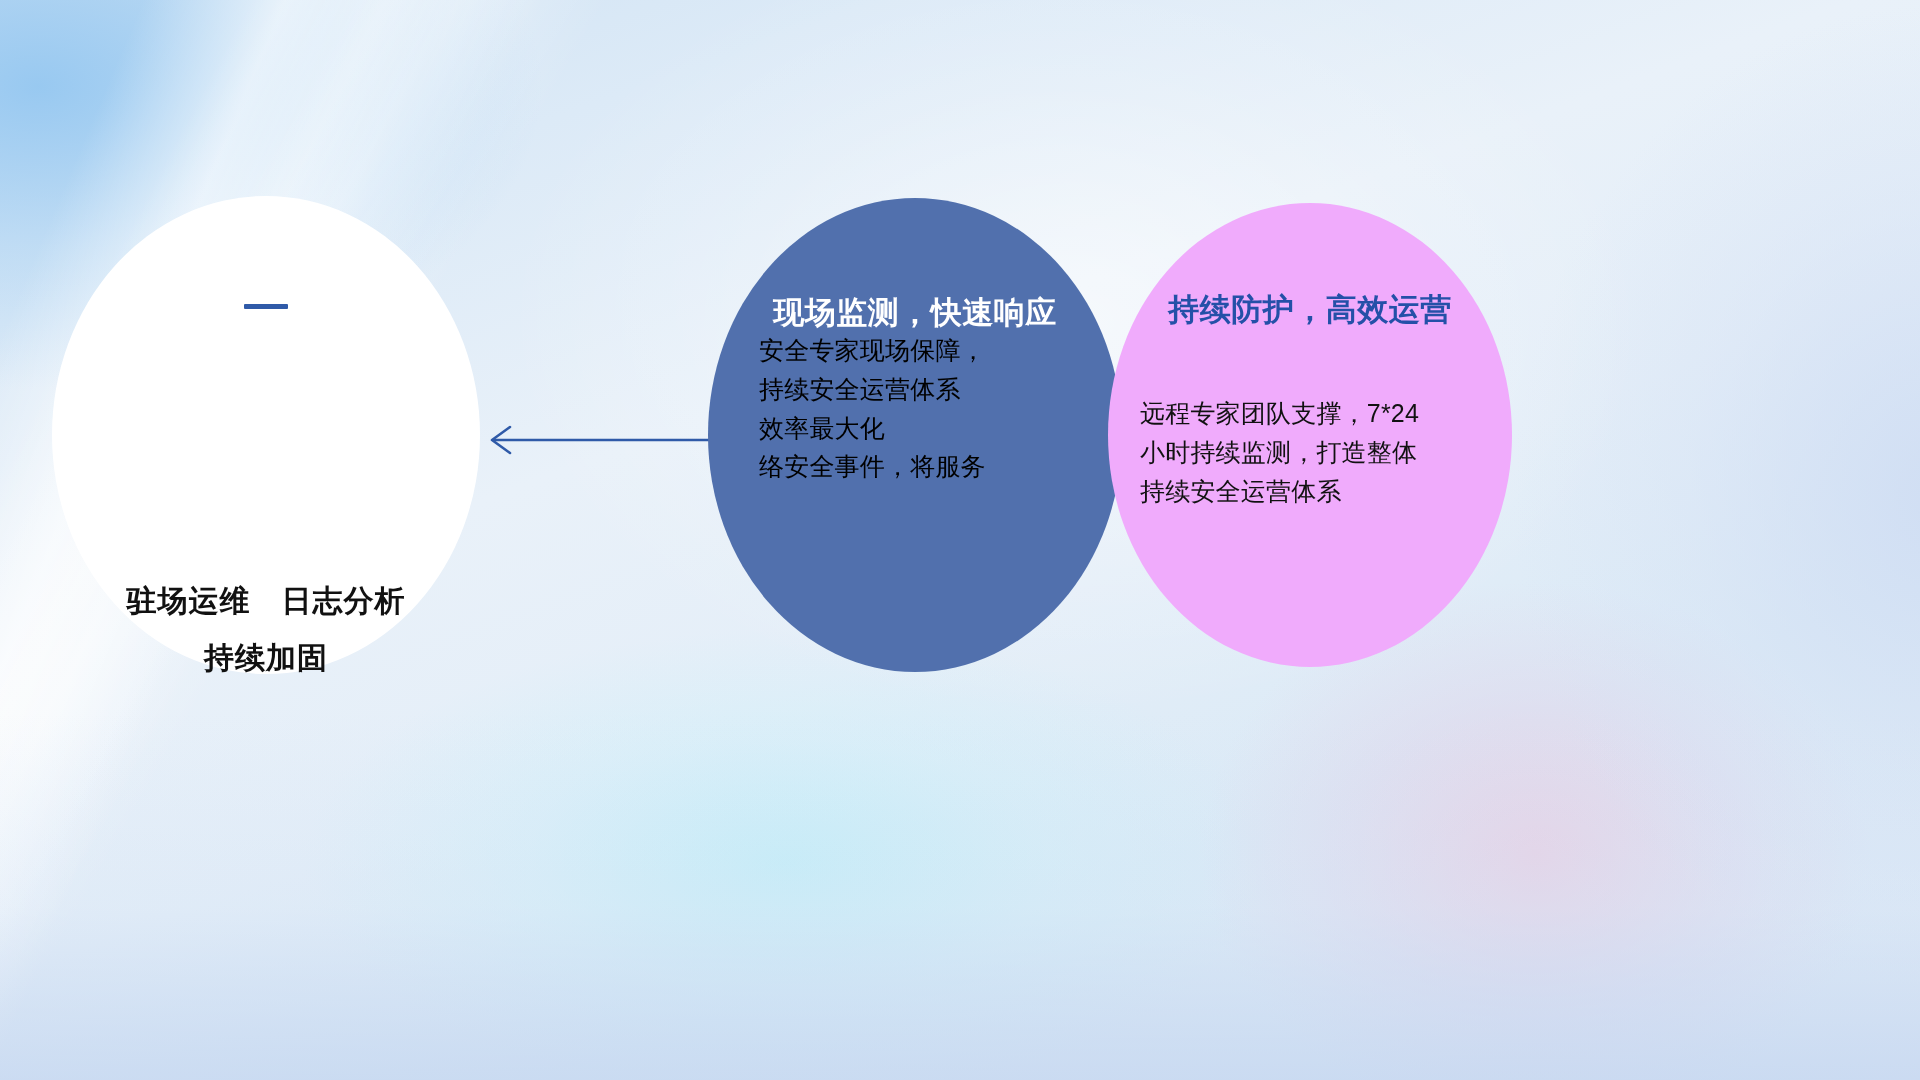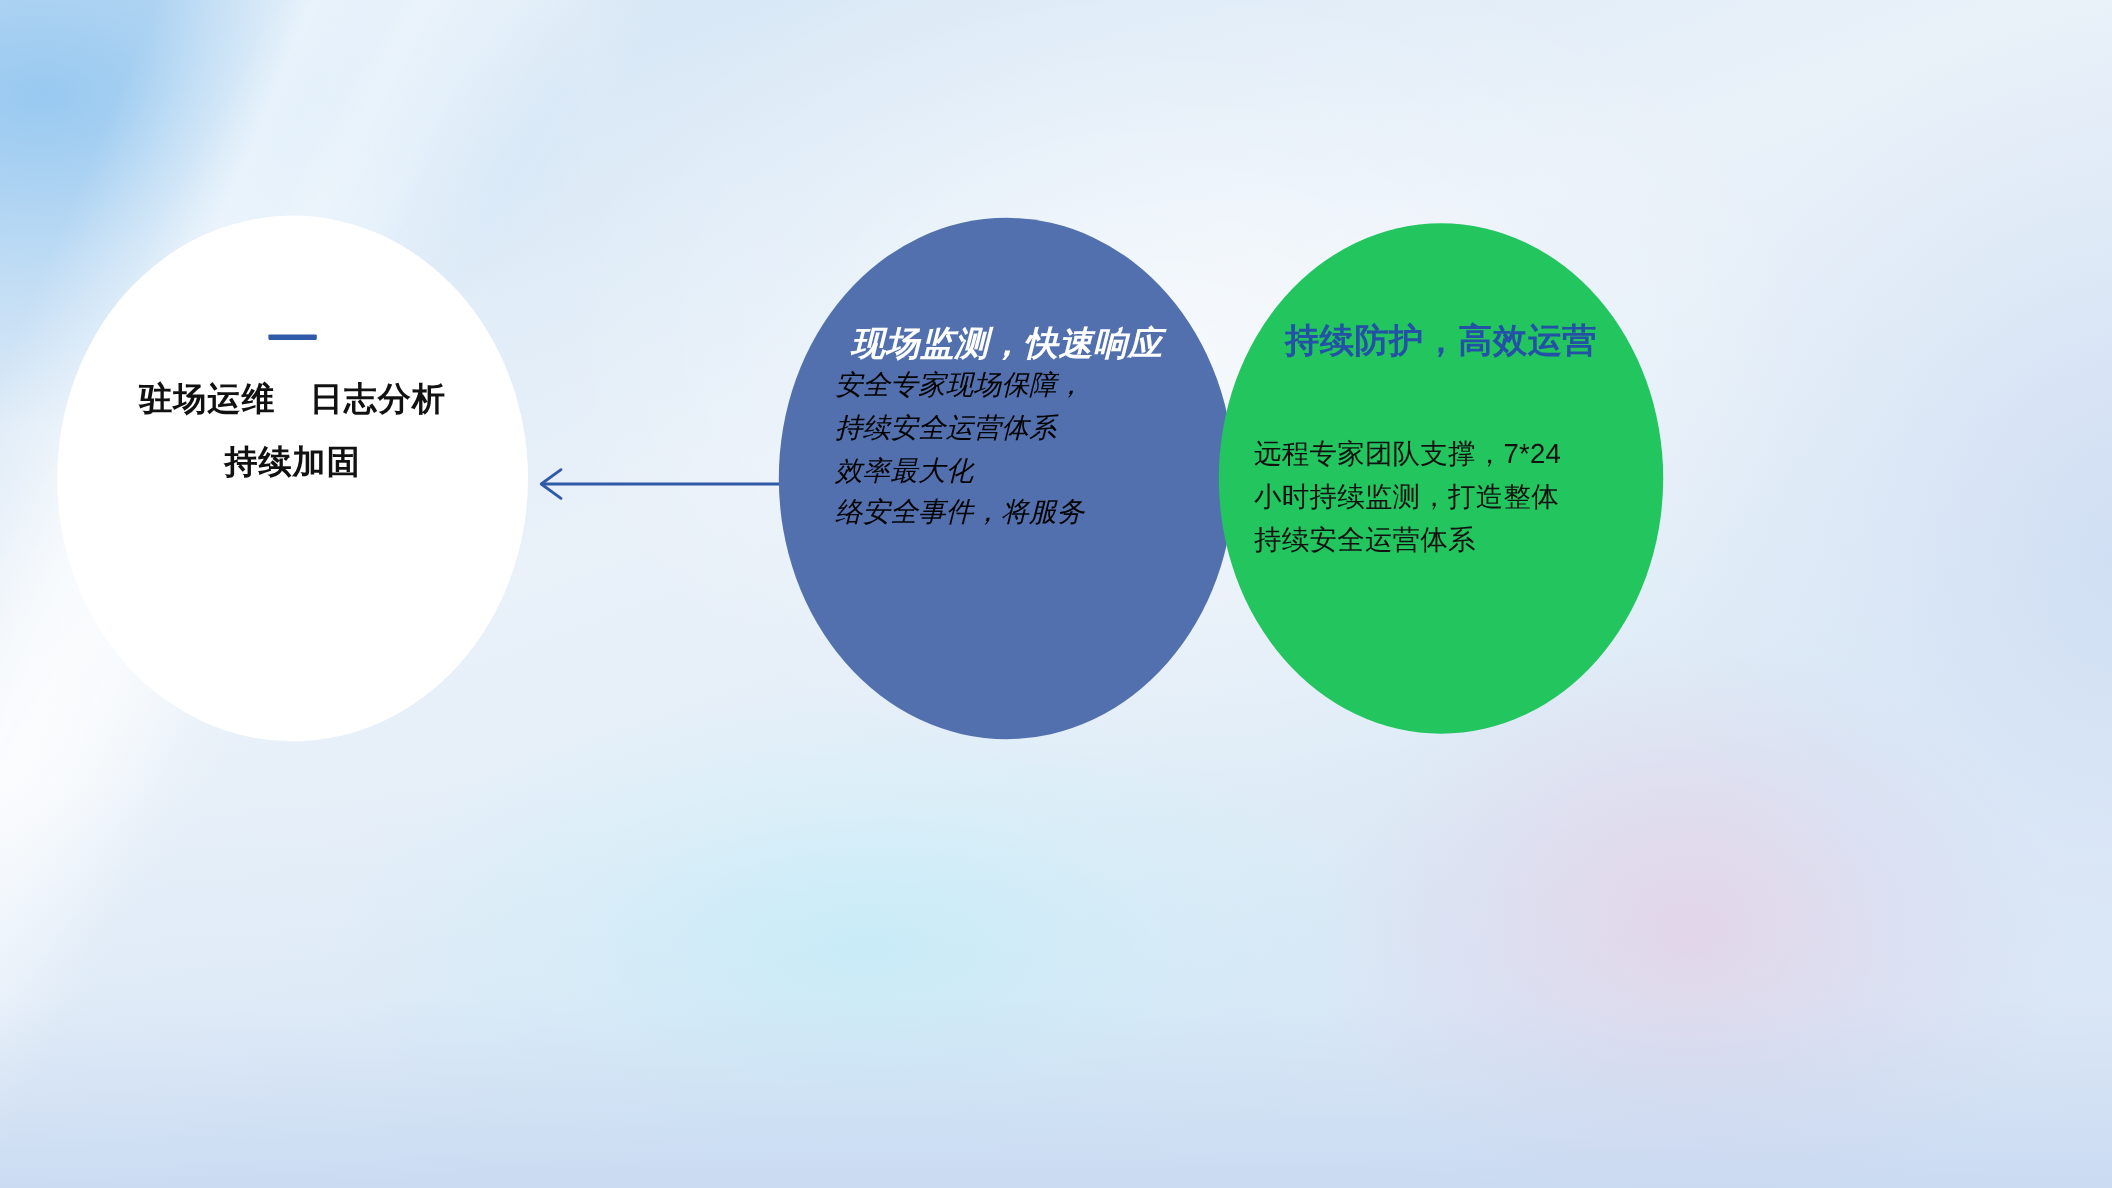--- a/index.html
+++ b/index.html
@@ -86,21 +86,21 @@
 
   .circle-left {
     left: 52px;
     top: 196px;
     width: 428px;
     height: 478px;
     background: #ffffff;
     display: flex;
     flex-direction: column;
     align-items: center;
-    justify-content: flex-start;
+    justify-content: space-between;
     padding-top: 108px;
   }
 
   .accent-dash {
     width: 44px;
     height: 5px;
     background: #2f5aa8;
     border-radius: 1px;
     margin-bottom: 38px;
   }
@@ -125,21 +125,20 @@
     top: 198px;
     width: 414px;
     height: 474px;
     background: #5170ad;
     z-index: 2;
     display: flex;
     flex-direction: column;
     align-items: center;
     padding-top: 96px;
     box-sizing: border-box;
-    font-style: italic;
   }
   .mid-title {
     font-size: 31px;
     font-weight: bold;
     color: #ffffff;
     letter-spacing: 0.5px;
     white-space: nowrap;
     line-height: 1.2;
   }
   .mid-body {
@@ -148,21 +147,21 @@
     color: #000000;
     line-height: 1.55;
     letter-spacing: 0.2px;
   }
 
   .circle-right {
     left: 1108px;
     top: 203px;
     width: 404px;
     height: 464px;
-    background: #22c55e;
+    background: #f0abfc;
     z-index: 3;
     display: flex;
     flex-direction: column;
     align-items: center;
     padding-top: 88px;
     box-sizing: border-box;
   }
   .right-title {
     font-size: 31px;
     font-weight: bold;

